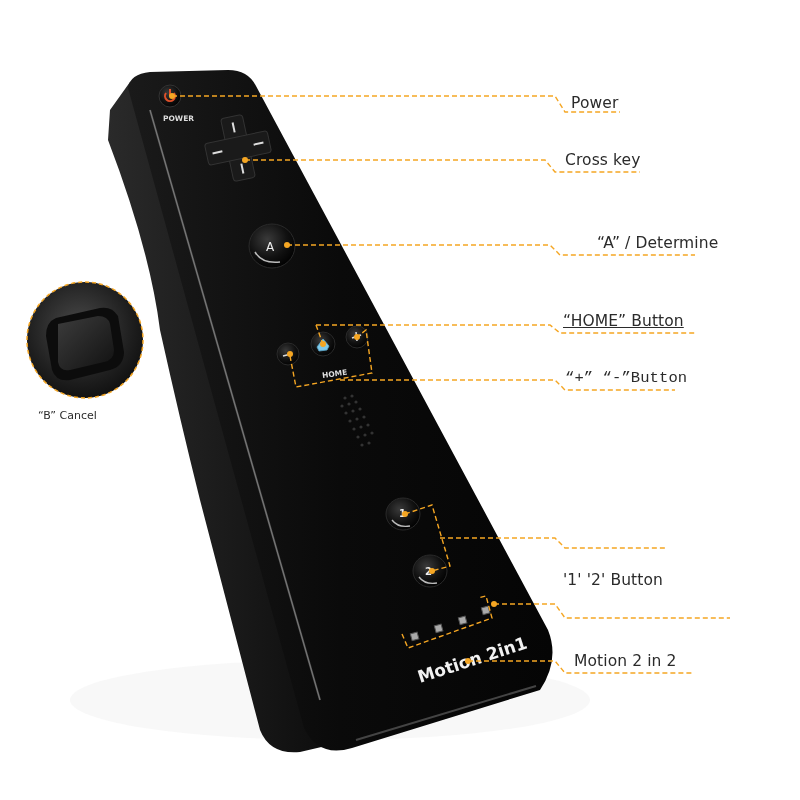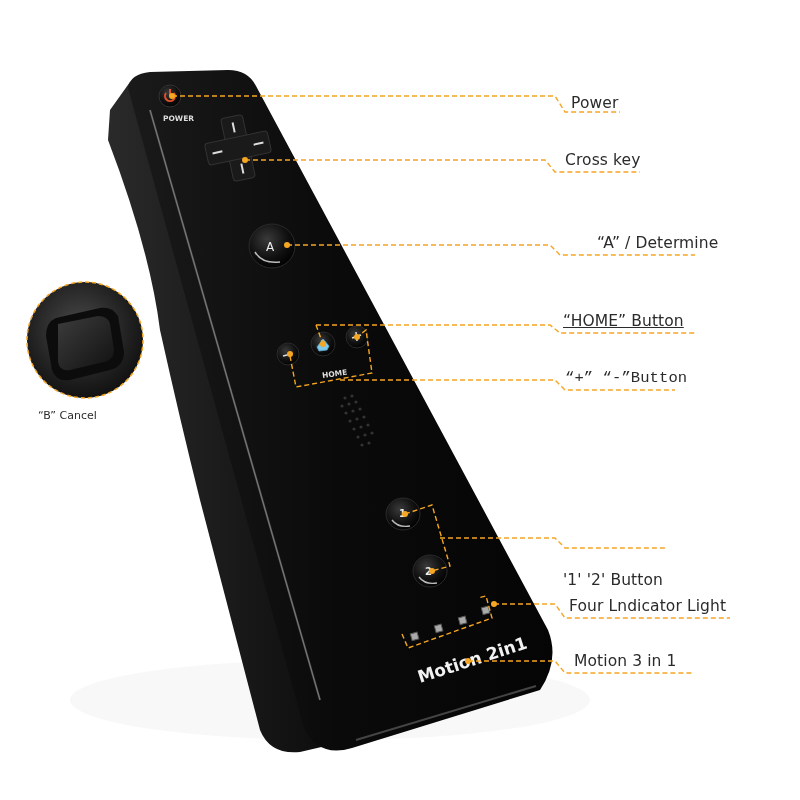--- a/index.html
+++ b/index.html
@@ -180,17 +180,16 @@
     </g>
   </svg>
 
   
   <span class="callout-label" style="left:571px; top:94px;">Power</span>
   <span class="callout-label" style="left:565px; top:151px;">Cross key</span>
   <span class="callout-label" style="left:597px; top:234px;">“A” / Determine</span>
   <span class="callout-label" style="left:563px; top:312px;text-decoration:underline;">“HOME” Button</span>
   <span class="callout-label" style="left:565px; top:369px;font-family:Liberation Mono, monospace;">“+” “-”Button</span>
   <span class="callout-label" style="left:563px; top:527px;margin-top:44px;">'1' '2' Button</span>
-  <span class="callout-label" style="left:569px; top:597px;">Four Lndicator Light</span>
-  <span class="callout-label" style="left:574px; top:652px;">Motion 3 in 1</span>
+  <span class="callout-label" style="left:574px; top:652px;">Motion 2 in 2</span>
 
   <span class="b-label">“B” Cancel</span>
 </div>
 
 </body></html>

